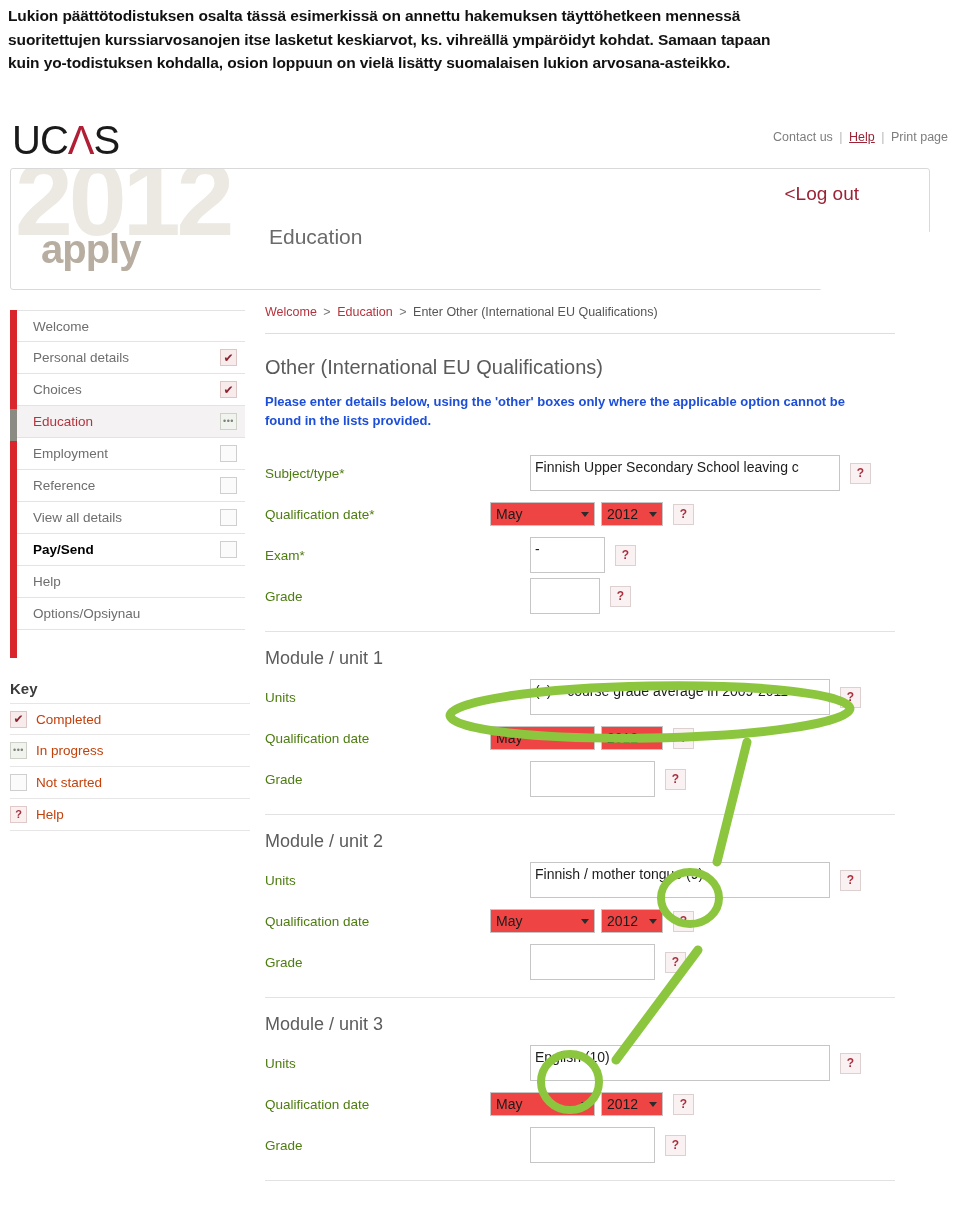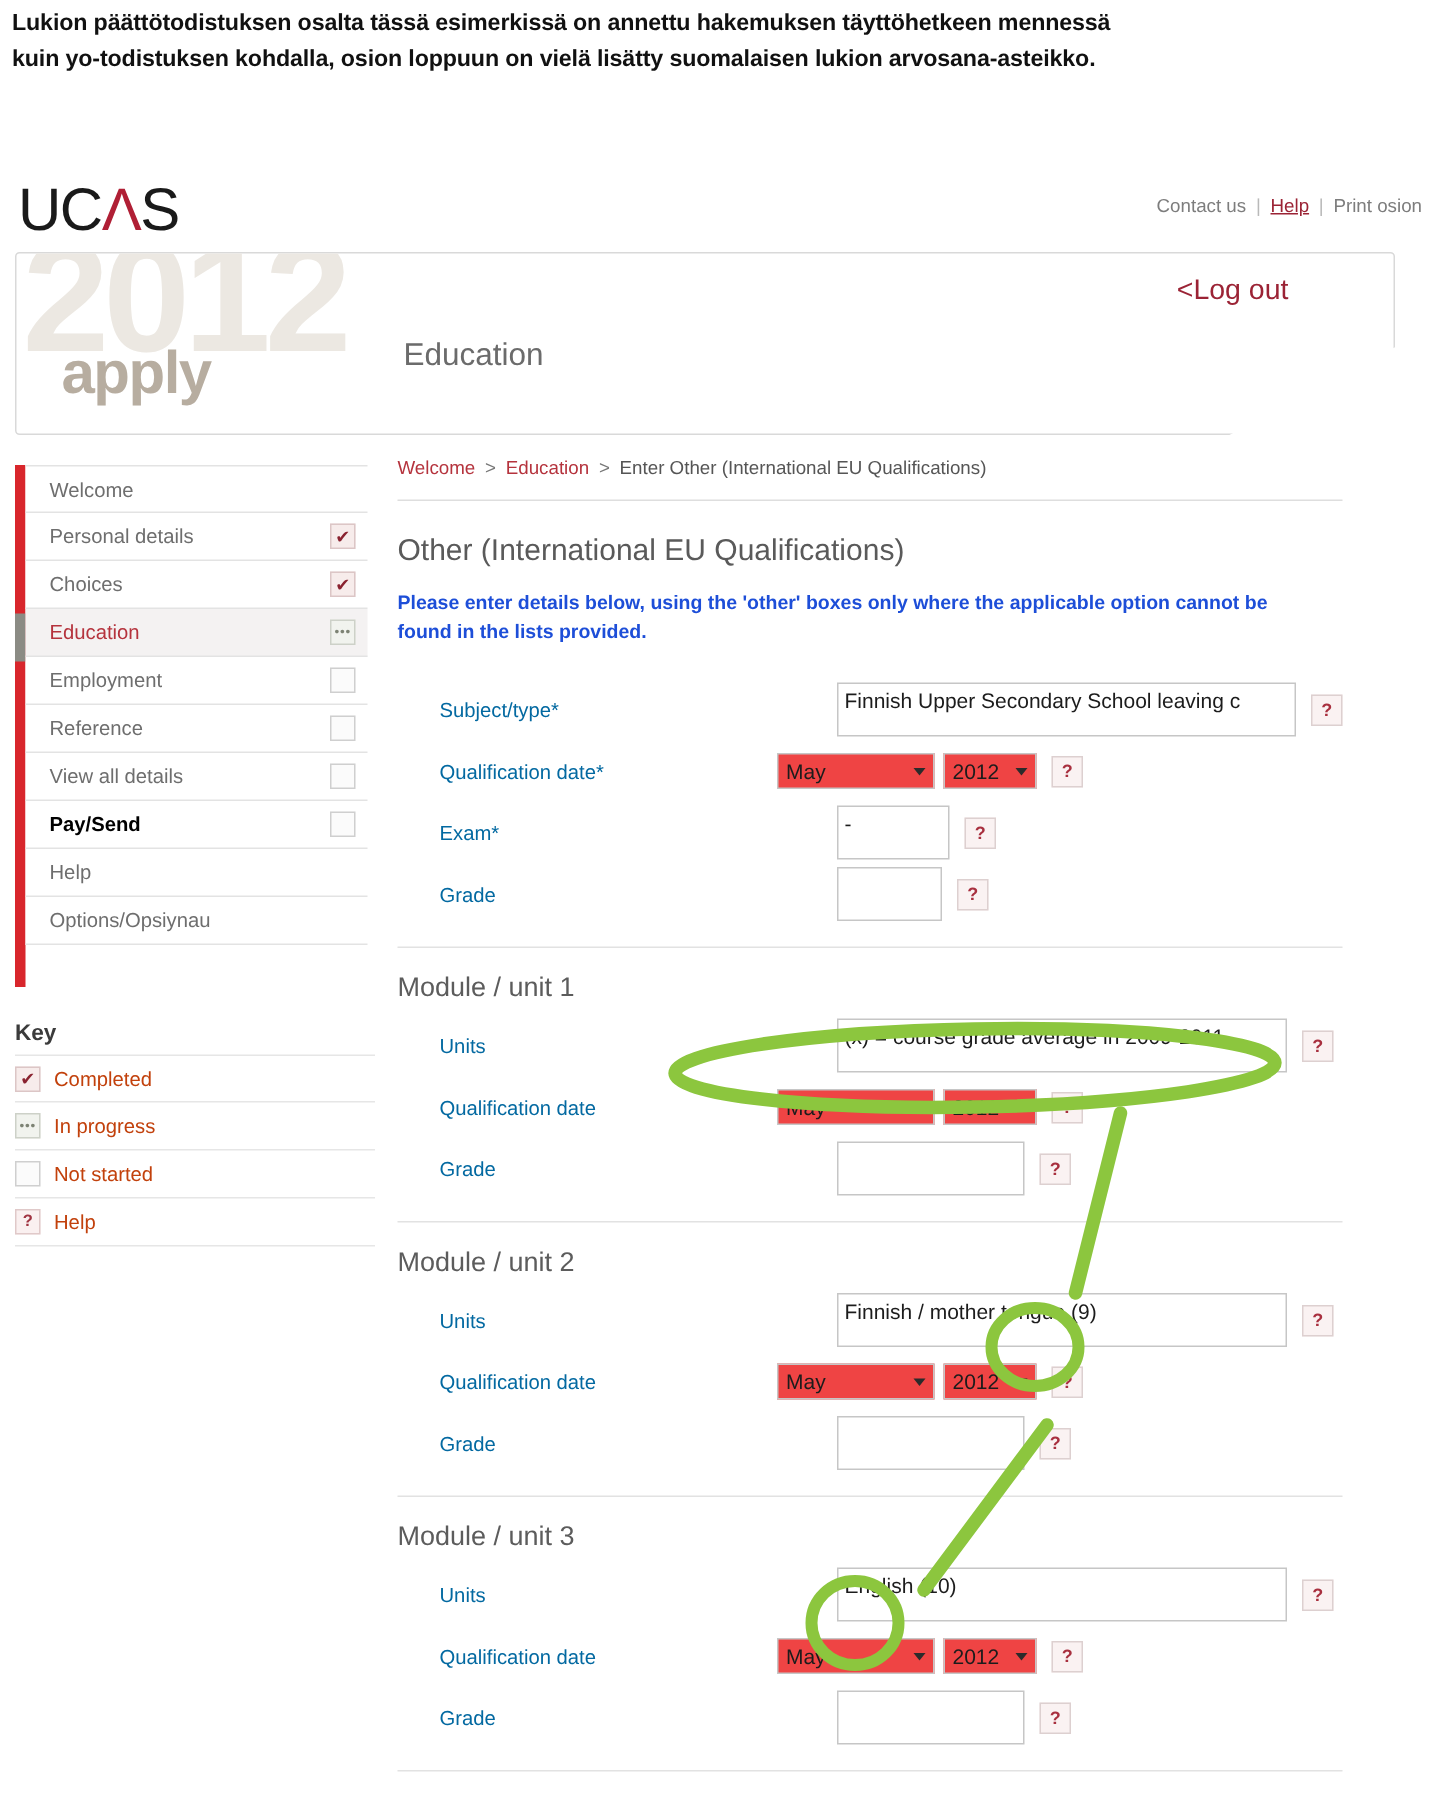--- a/index.html
+++ b/index.html
@@ -110,21 +110,21 @@
   .breadcrumb { font-size: 12.5px; color: #555; padding-bottom: 14px; }
   .breadcrumb a { color: #b5333d; text-decoration: none; }
   .breadcrumb .sep { color: #777; margin: 0 3px; }
   .rule { height: 1px; background: #e2e2e2; width: 100%; }
   .rule.thick { background: #dedede; }
 
   .sec-title { font-size: 20px; color: #5a5a5a; font-weight: 400; margin: 22px 0 14px; }
   .sec-intro { font-size: 13px; font-weight: 700; color: #1d4ed8; line-height: 1.45; margin-bottom: 22px; width: 610px; }
 
   .frow { display: flex; align-items: center; height: 41px; }
-  .frow .flabel { width: 225px; font-size: 13.5px; color: #0369a1; flex: none; margin-left: 28px; }
+  .frow .flabel { width: 225px; font-size: 13.5px; color: #4d7c0f; flex: none; }
 
   .txt {
     height: 36px; border: 1px solid #c6c6c6; background: #fff;
     font-size: 14px; color: #1c1c1c; font-family: "Liberation Sans", sans-serif;
     padding: 0 4px; line-height: 22px; white-space: nowrap; overflow: hidden; margin-left: 40px;
   }
   .txt.w-long { width: 310px; }
   .txt.w-unit-wide { width: 300px; }
   .txt.w-short { width: 75px; }
   .txt.w-grade { width: 70px; }
@@ -157,31 +157,32 @@
   
   .annot { position: absolute; left: 0; top: 0; width: 960px; height: 1211px; pointer-events: none; }
 </style>
 </head>
 <body>
 
 <div class="page">
 
   <div class="caption">
     <p>Lukion päättötodistuksen osalta tässä esimerkissä on annettu hakemuksen täyttöhetkeen mennessä</p>
+    <p>suoritettujen kurssiarvosanojen itse lasketut keskiarvot, ks. vihreällä ympäröidyt kohdat. Samaan tapaan</p>
     <p>kuin yo-todistuksen kohdalla, osion loppuun on vielä lisätty suomalaisen lukion arvosana-asteikko.</p>
   </div>
 
   <div class="ucas-logo"><span>UC</span><span class="ac">Λ</span><span>S</span></div>
 
   <div class="toplinks">
     <a href="#">Contact us</a>
     <span class="sep">|</span>
     <a href="#" class="help">Help</a>
     <span class="sep">|</span>
-    <a href="#">Print osion</a>
+    <a href="#">Print page</a>
   </div>
 
   <div class="banner">
     <div class="banner-inner">
       <div class="wm-2012">2012</div>
       <div class="wm-apply">apply</div>
       <div class="banner-title">Education</div>
       <a href="#" class="logout">&lt;Log out</a>
     </div>
   </div>

